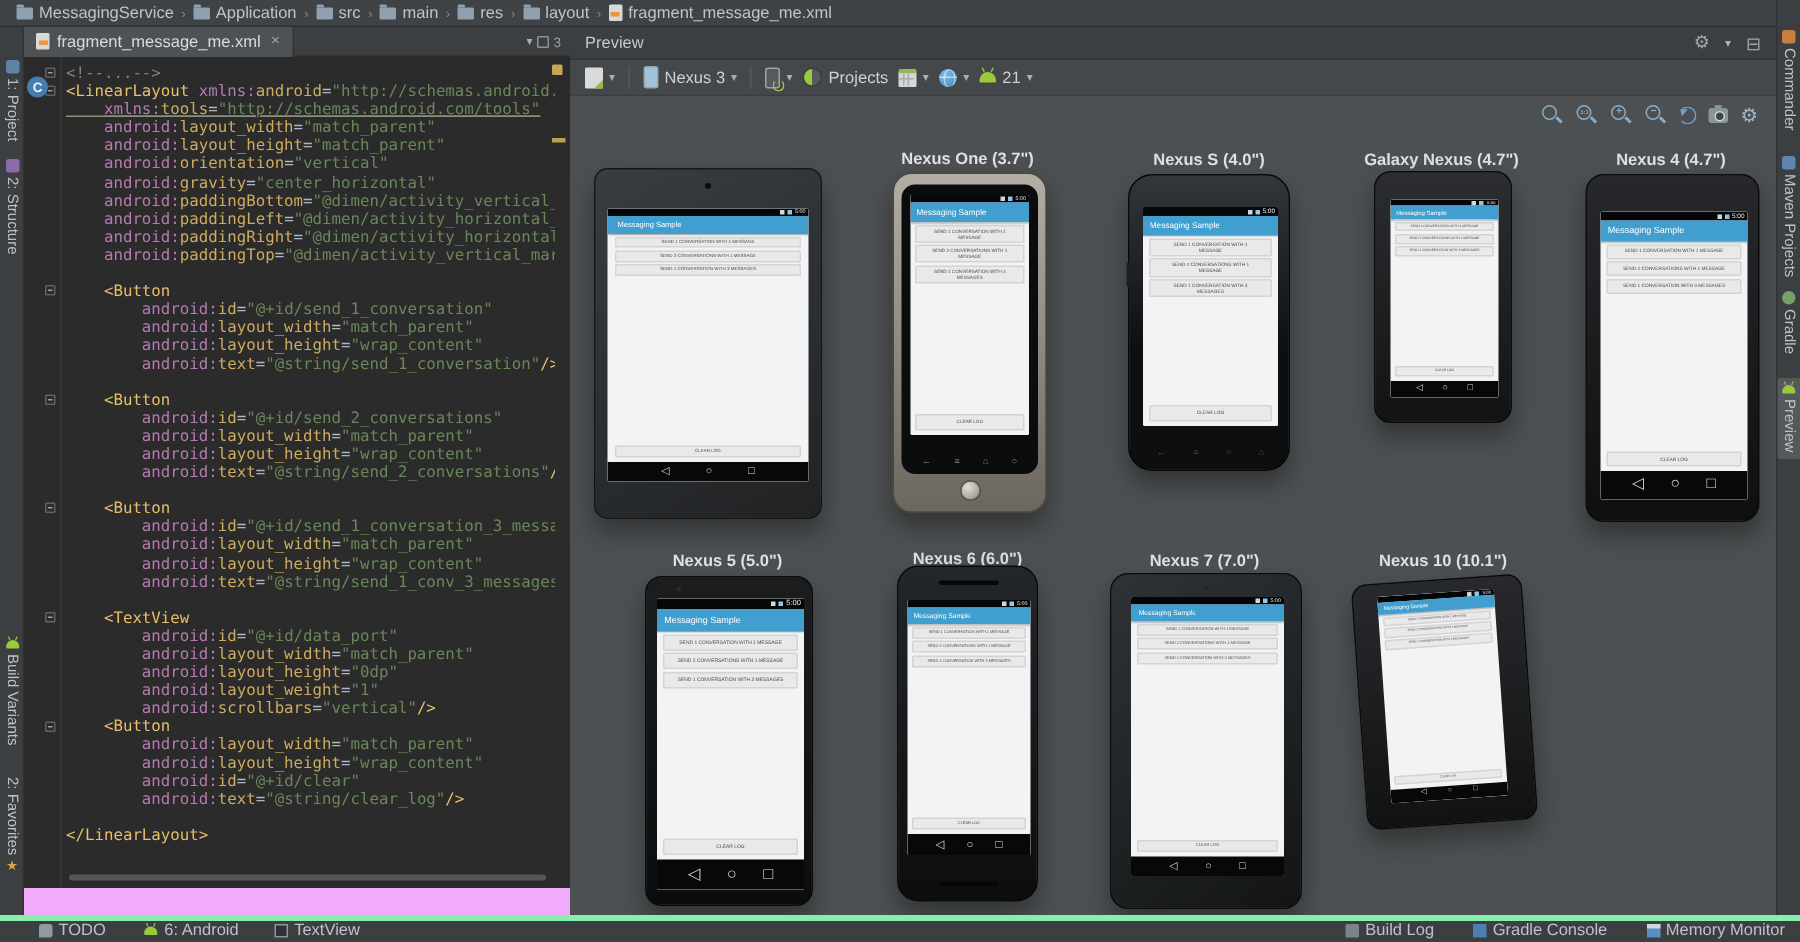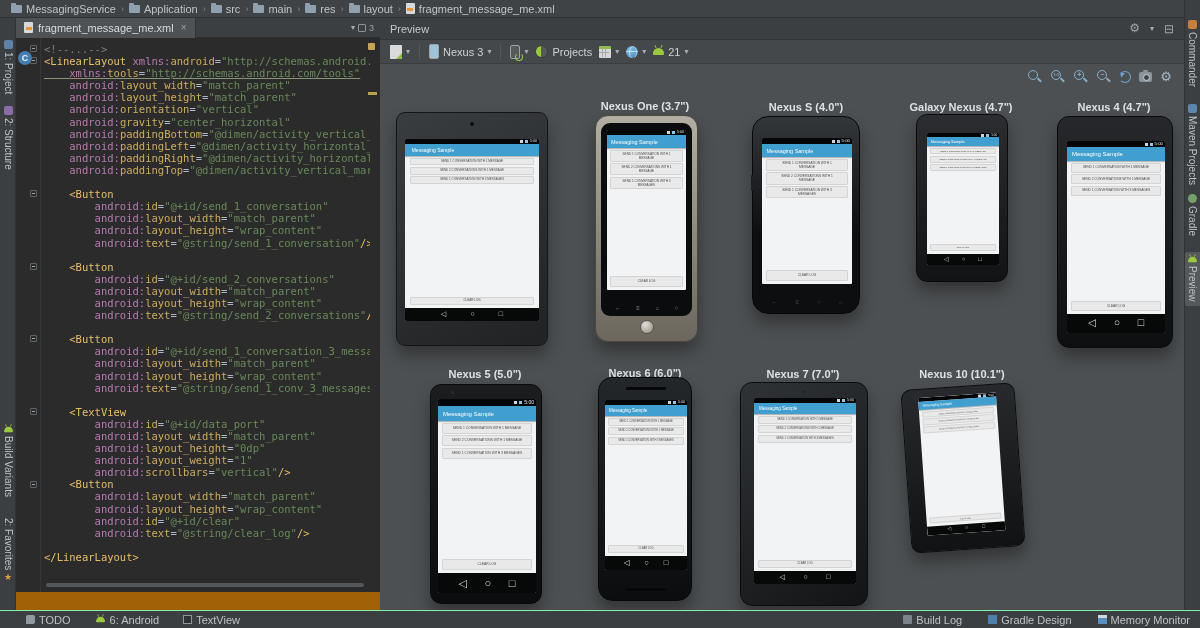--- a/index.html
+++ b/index.html
@@ -1,18 +1,18 @@
 <!DOCTYPE html>
 <html><head>
 <meta charset="utf-8">
 <style>
   *{margin:0;padding:0;box-sizing:border-box}
   html,body{width:1200px;height:628px;overflow:hidden}
   body{background:#3c3f41;font-family:"Liberation Sans",sans-serif}
-  #root{position:relative;width:1200px;height:628px;background:#a16207}
+  #root{position:relative;width:1200px;height:628px;background:#f0abfc}
 
   
   #crumbs{position:absolute;left:0;top:0;width:1200px;height:18px;background:#3f4345;
     border-bottom:1px solid #2e3133;display:flex;align-items:center;padding-left:6px;
     font-size:11px;color:#bfc4c8;z-index:6}
   .crumb{display:flex;align-items:center;gap:4px;padding:0 5px;white-space:nowrap}
   .sep{color:#84898d;font-size:9px}
   .fold-ic{display:inline-block;width:11px;height:8px;background:#8fa0b0;border-radius:1px;position:relative;flex:none}
   .fold-ic::before{content:"";position:absolute;top:-2px;left:0;width:5px;height:2px;background:#8fa0b0;border-radius:1px 1px 0 0}
   .file-ic{display:inline-block;width:9px;height:11px;background:#d9d9d9;border-radius:1px;position:relative;flex:none}
@@ -63,22 +63,22 @@
   #mark1{position:absolute;right:3px;top:54px;width:9px;height:3px;background:#b8a24c}
   #hscroll{position:absolute;left:30px;bottom:5px;width:318px;height:4px;background:#545759;border-radius:2px}
 
   
   #dtrow{position:absolute;left:16px;top:592px;width:364px;height:18px;background:#3c3f41;display:flex;
     align-items:center;gap:10px;padding-left:32px;font-size:11px;color:#bdc2c6;z-index:4}
   .chip{padding:1px 9px;border-radius:3px}
   .chip.active{background:#41719c;color:#f0f4f7}
 
   
-  #statusbar{position:absolute;left:0;top:610px;width:1200px;height:18px;background:#3c3f41;border-top:1px solid #86efac;
-    display:flex;align-items:center;font-size:11px;color:#bdc2c6;z-index:7;padding:0 10px}
+  #statusbar{position:absolute;left:0;top:610px;width:1200px;height:18px;background:#3c3f41;border-top:4px solid #86efac;
+    display:flex;align-items:flex-start;font-size:11px;color:#bdc2c6;z-index:7;padding:0 10px}
   .sb-item{display:flex;align-items:center;gap:4px;margin-right:24px}
   .sb-item.first{margin-left:16px}
   .sb-right{margin-left:auto;display:flex;align-items:center}
   .sb-right .sb-item{margin-right:0;margin-left:26px}
   .ic-todo{width:9px;height:9px;background:#8f9aa3;border-radius:2px 2px 2px 0}
   .ic-term{width:9px;height:9px;background:#2f3234;border:1px solid #8f969b}
   .ic-evlog{width:9px;height:9px;background:#7d8489;border-radius:1px}
   .ic-gcons{width:9px;height:9px;background:#4e7fae}
   .ic-mmon{width:9px;height:9px;background:#5b8fc0;border-top:3px solid #cfd8df}
 
@@ -313,21 +313,21 @@
         <span class="ic-term"></span>
         <span>TextView</span>
       </span>
     <span class="sb-right">
       <span class="sb-item">
           <span class="ic-evlog"></span>
           <span>Build Log</span>
         </span>
       <span class="sb-item">
           <span class="ic-gcons"></span>
-          <span>Gradle Design</span>
+          <span>Gradle Console</span>
         </span>
       <span class="sb-item">
           <span class="ic-mmon"></span>
           <span>Memory Monitor</span>
         </span>
     </span>
   </div>
 
   <div id="pheader">
     <span>Preview</span>

